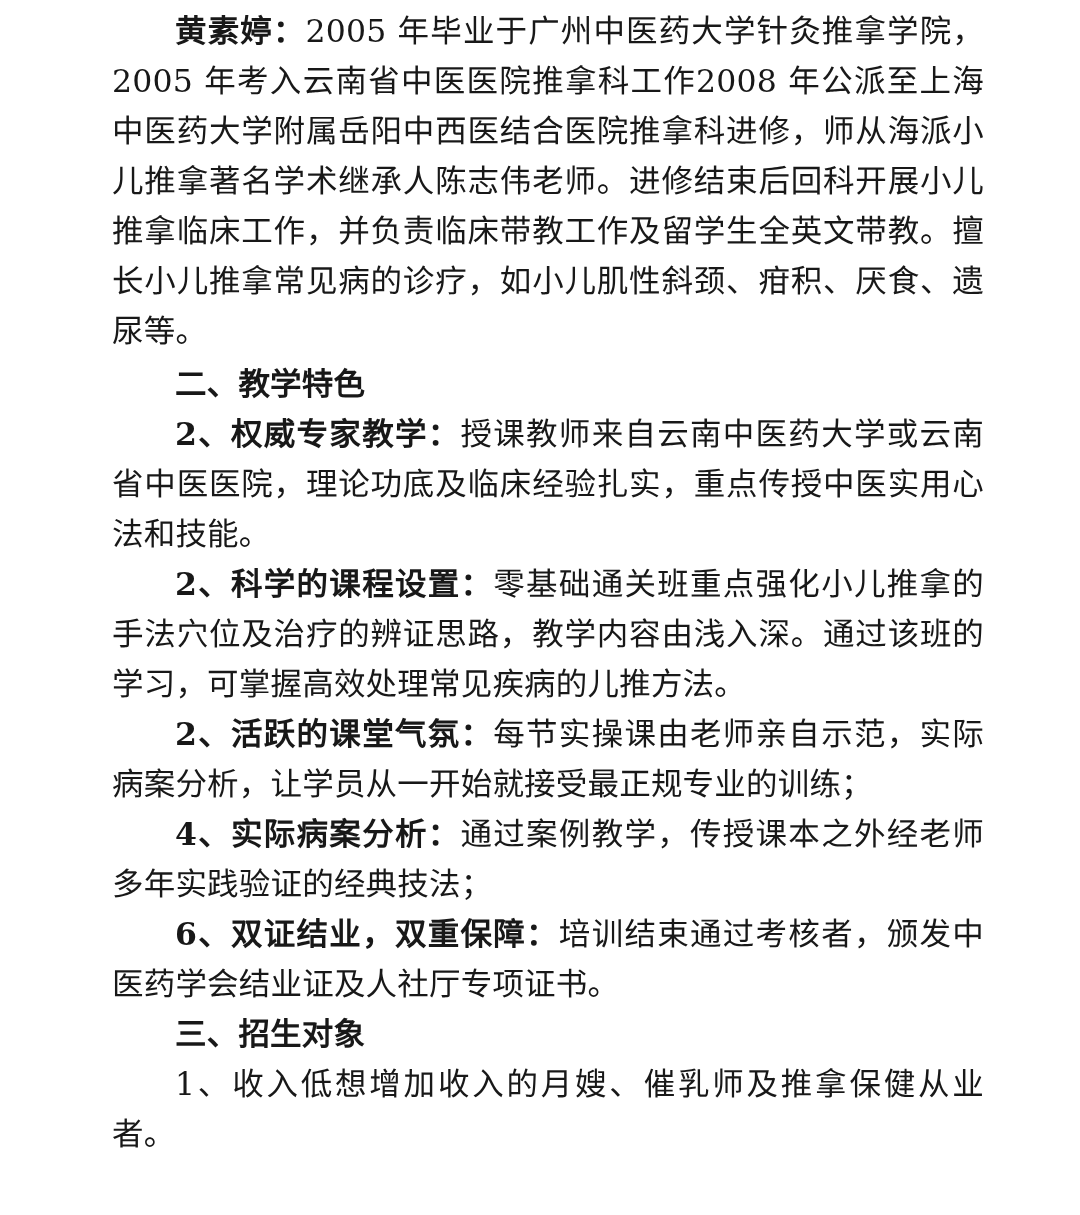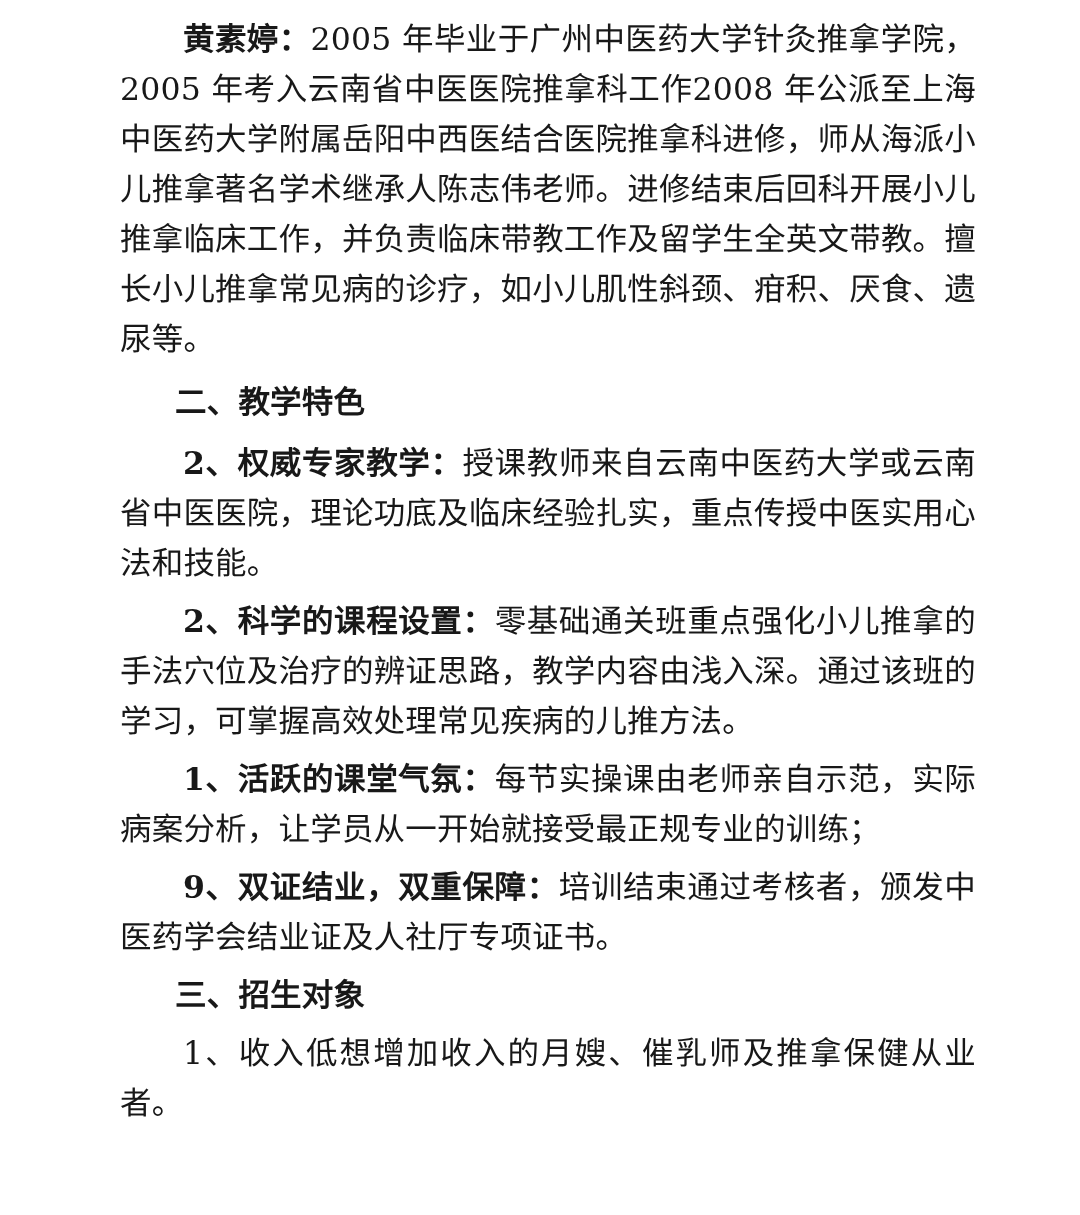--- a/index.html
+++ b/index.html
@@ -38,28 +38,27 @@
     font-size: 31.5px;
     line-height: 50px;
   }
   .lead {
     font-weight: bold;
   }
   .body-run {
     font-weight: normal;
   }
   .para {
-    margin: 8px;
+    margin: 0;
   }
   .first-para {
     text-indent: 2em;
   }
   .heading-gap {
-    margin-top: 16px;
-    font-family: Liberation Mono, monospace;
+    margin-top: 3px;
   }
 </style>
 </head>
 <body>
 
 <div class="page">
 
   <p class="para first-para">
     <span class="lead">黄素婷：</span><span class="body-run">2005 年毕业于广州中医药大学针灸推拿学院，2005 年考入云南省中医医院推拿科工作2008 年公派至上海中医药大学附属岳阳中西医结合医院推拿科进修，师从海派小儿推拿著名学术继承人陈志伟老师。进修结束后回科开展小儿推拿临床工作，并负责临床带教工作及留学生全英文带教。擅长小儿推拿常见病的诊疗，如小儿肌性斜颈、疳积、厌食、遗尿等。</span>
   </p>
@@ -68,27 +67,30 @@
 
   <p class="para first-para">
     <span class="lead">2、权威专家教学：</span><span class="body-run">授课教师来自云南中医药大学或云南省中医医院，理论功底及临床经验扎实，重点传授中医实用心法和技能。</span>
   </p>
 
   <p class="para first-para">
     <span class="lead">2、科学的课程设置：</span><span class="body-run">零基础通关班重点强化小儿推拿的手法穴位及治疗的辨证思路，教学内容由浅入深。通过该班的学习，可掌握高效处理常见疾病的儿推方法。</span>
   </p>
 
   <p class="para first-para">
-    <span class="lead">1、活跃的课堂气氛：</span><span class="body-run">每节实操课由老师亲自示范，实际病案分析，让学员从一开始就接受最正规专业的训练；</span>
+    <span class="lead">2、活跃的课堂气氛：</span><span class="body-run">每节实操课由老师亲自示范，实际病案分析，让学员从一开始就接受最正规专业的训练；</span>
+  </p>
+
+  <p class="para first-para">
+    <span class="lead">4、实际病案分析：</span><span class="body-run">通过案例教学，传授课本之外经老师多年实践验证的经典技法；</span>
   </p>
 
 
-
   <p class="para first-para">
-    <span class="lead">9、双证结业，双重保障：</span><span class="body-run">培训结束通过考核者，颁发中医药学会结业证及人社厅专项证书。</span>
+    <span class="lead">6、双证结业，双重保障：</span><span class="body-run">培训结束通过考核者，颁发中医药学会结业证及人社厅专项证书。</span>
   </p>
 
   <p class="heading">三、招生对象</p>
 
 
   <p class="para first-para">1、收入低想增加收入的月嫂、催乳师及推拿保健从业者。</p>
 
 </div>
 
 </body></html>

